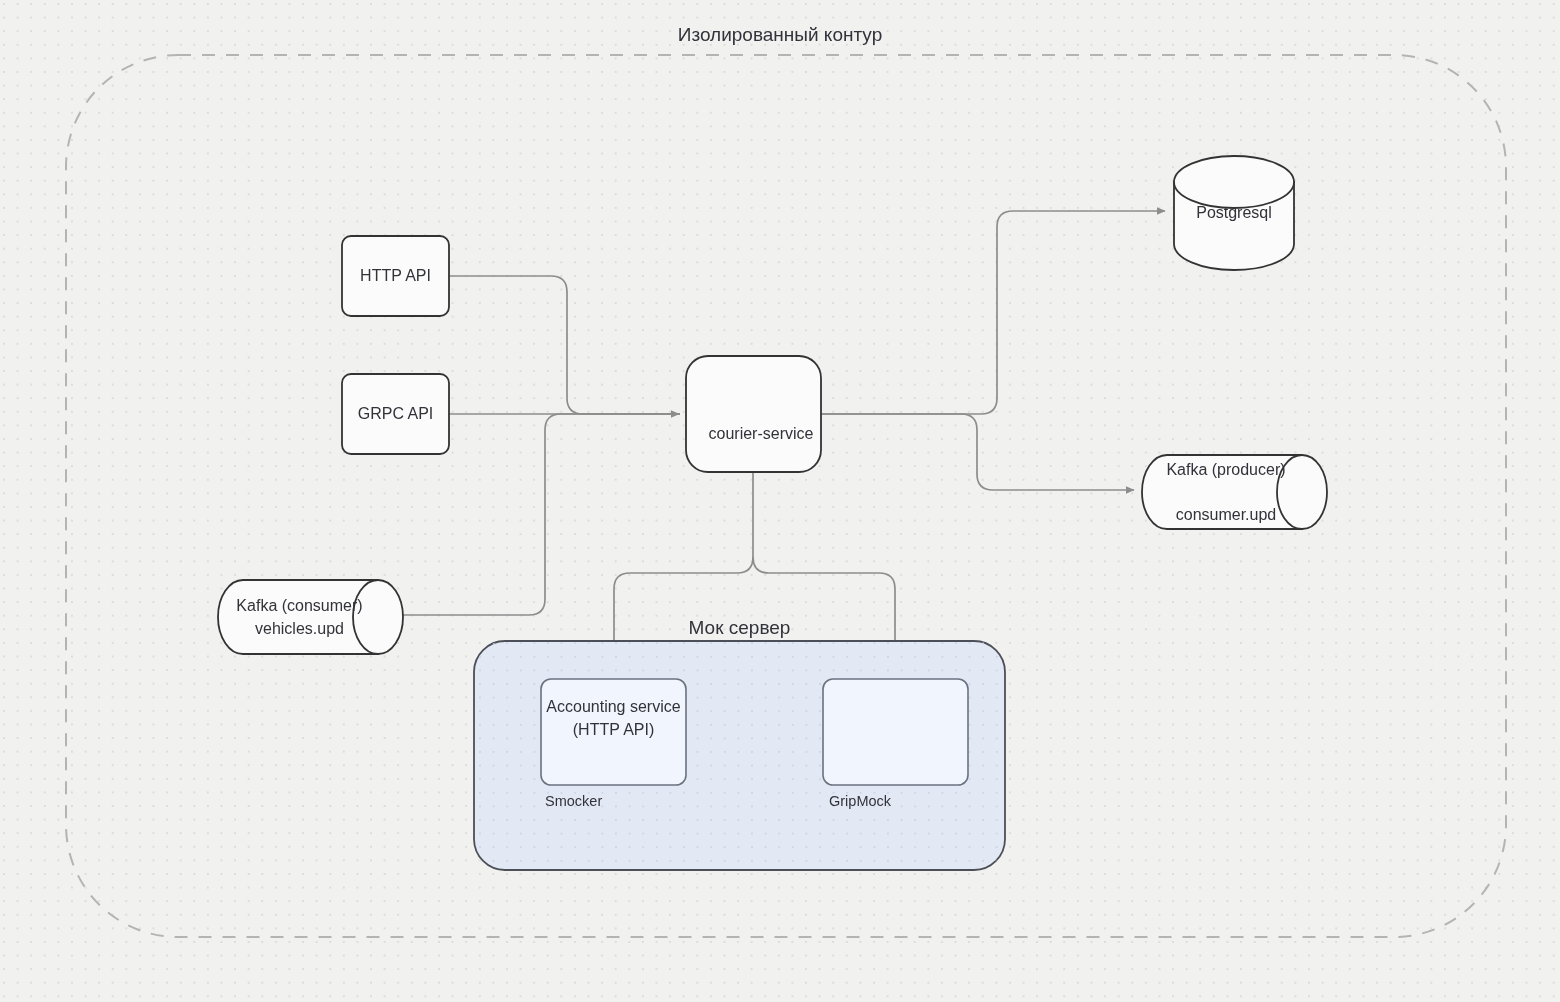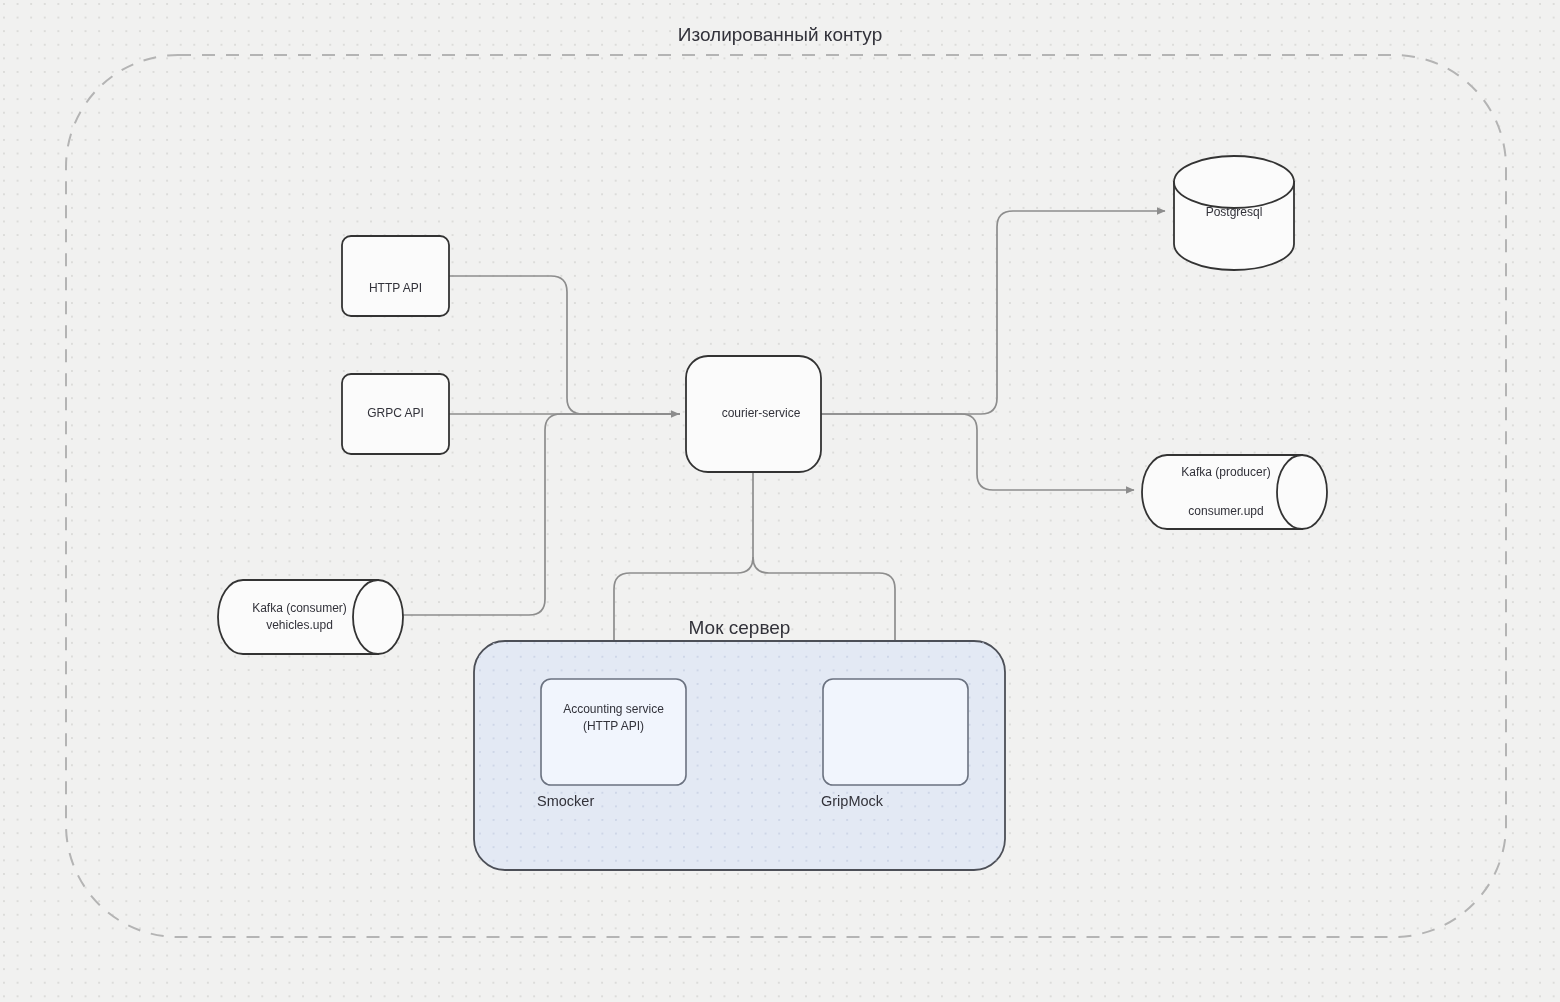--- a/index.html
+++ b/index.html
@@ -26,37 +26,38 @@
     height: 1002px;
     pointer-events: none;
   }
   .node-label {
     position: absolute;
     display: flex;
     flex-direction: column;
     align-items: center;
     justify-content: center;
     text-align: center;
-    font-size: 12px;
+    font-size: 16px;
     color: #32323a;
     line-height: 1.45;
     white-space: nowrap;
   }
   .title-text {
     position: absolute;
     font-size: 19px;
     color: #32323a;
     text-align: center;
     white-space: nowrap;
   }
   .small-label {
     position: absolute;
     font-size: 14.5px;
     color: #32323a;
     white-space: nowrap;
+    margin-left: 8px;
   }
 </style>
 </head>
 <body>
 
 <div id="canvas">
 
   <svg class="svg-layer" viewBox="0 0 1560 1002">
     <defs>
       <marker id="arrowhead" markerWidth="9" markerHeight="8" refX="8.4" refY="4" orient="auto" markerUnits="userSpaceOnUse">
@@ -115,29 +116,29 @@
       </pattern>
     </defs>
 
     <rect x="541" y="679" width="145" height="106" rx="10" ry="10" fill="#f1f5fd" stroke="#6b7280" stroke-width="1.6"></rect>
 
     <rect x="823" y="679" width="145" height="106" rx="10" ry="10" fill="#f1f5fd" stroke="#6b7280" stroke-width="1.6"></rect>
   </svg>
 
   <div class="title-text" style="left:0; top:24px; width:1560px;">Изолированный контур</div>
 
-  <div class="node-label" style="left:342px; top:236px; width:107px; height:80px;margin-top:13px;">
+  <div class="node-label" style="left:342px; top:236px; width:107px; height:80px;">
     <span>HTTP API</span>
   </div>
 
   <div class="node-label" style="left:342px; top:374px; width:107px; height:80px;">
     <span>GRPC API</span>
   </div>
 
-  <div class="node-label" style="left:686px; top:356px; width:150px; height:116px;">
+  <div class="node-label" style="left:686px; top:376px; width:150px; height:116px;">
     <span>courier-service</span>
   </div>
 
   <div class="node-label" style="left:1174px; top:182px; width:120px; height:62px;">
     <span>Postgresql</span>
   </div>
 
   <div class="node-label" style="left:1142px; top:455px; width:168px; height:74px;gap:22px;">
     <span>Kafka (producer)</span>
     <span>consumer.upd</span>

